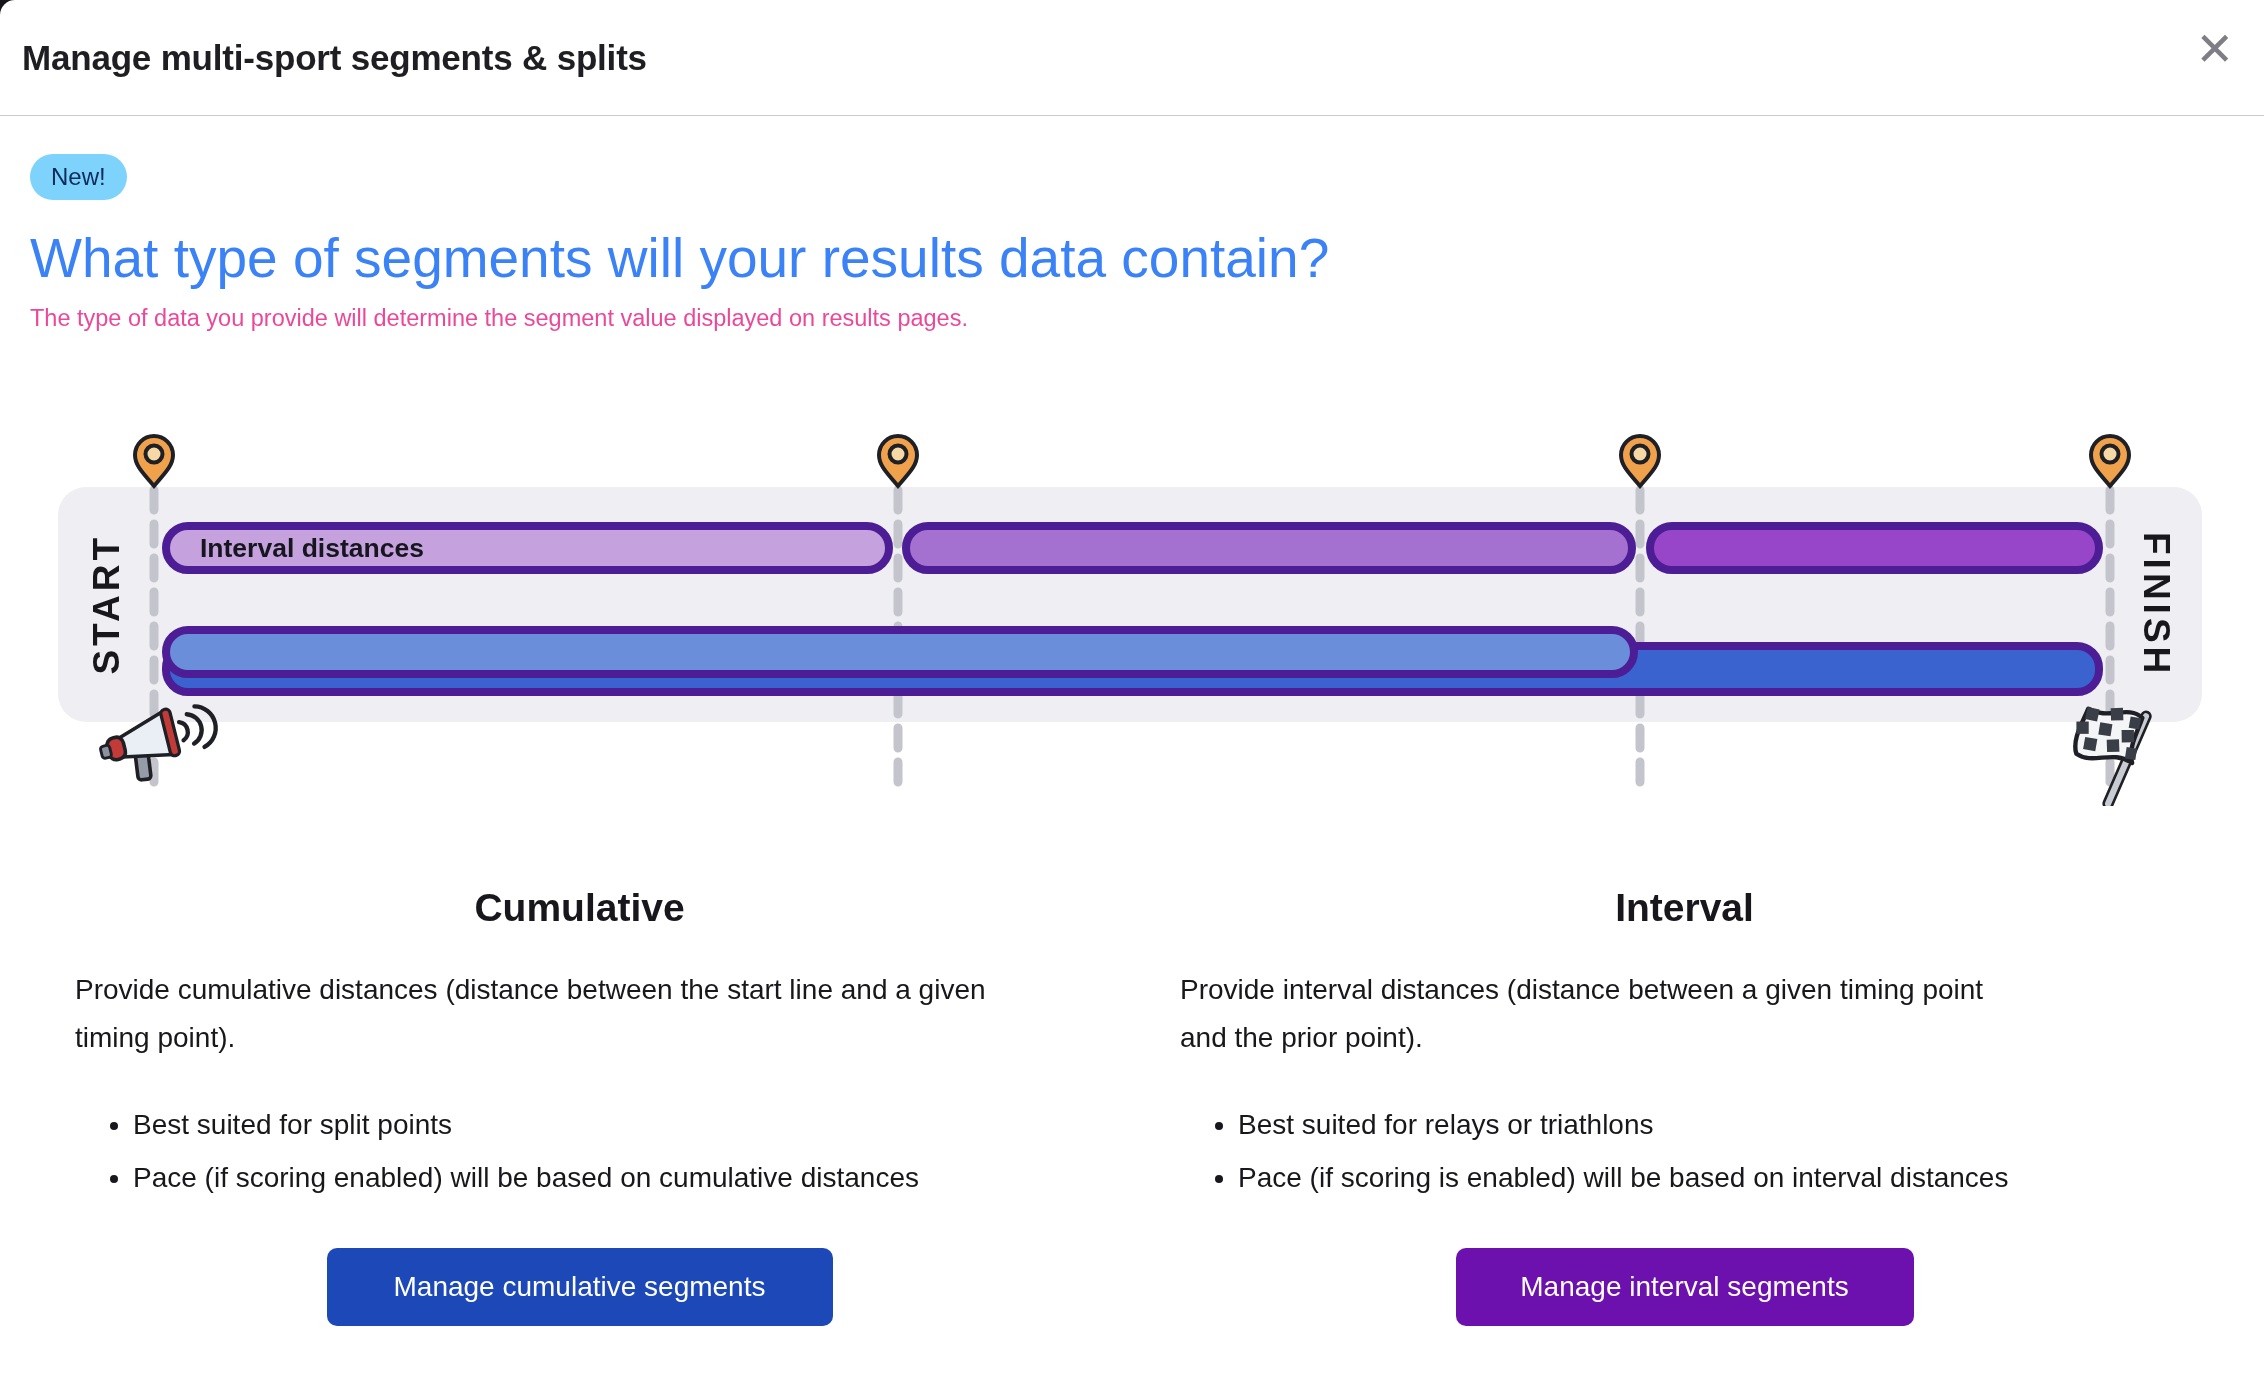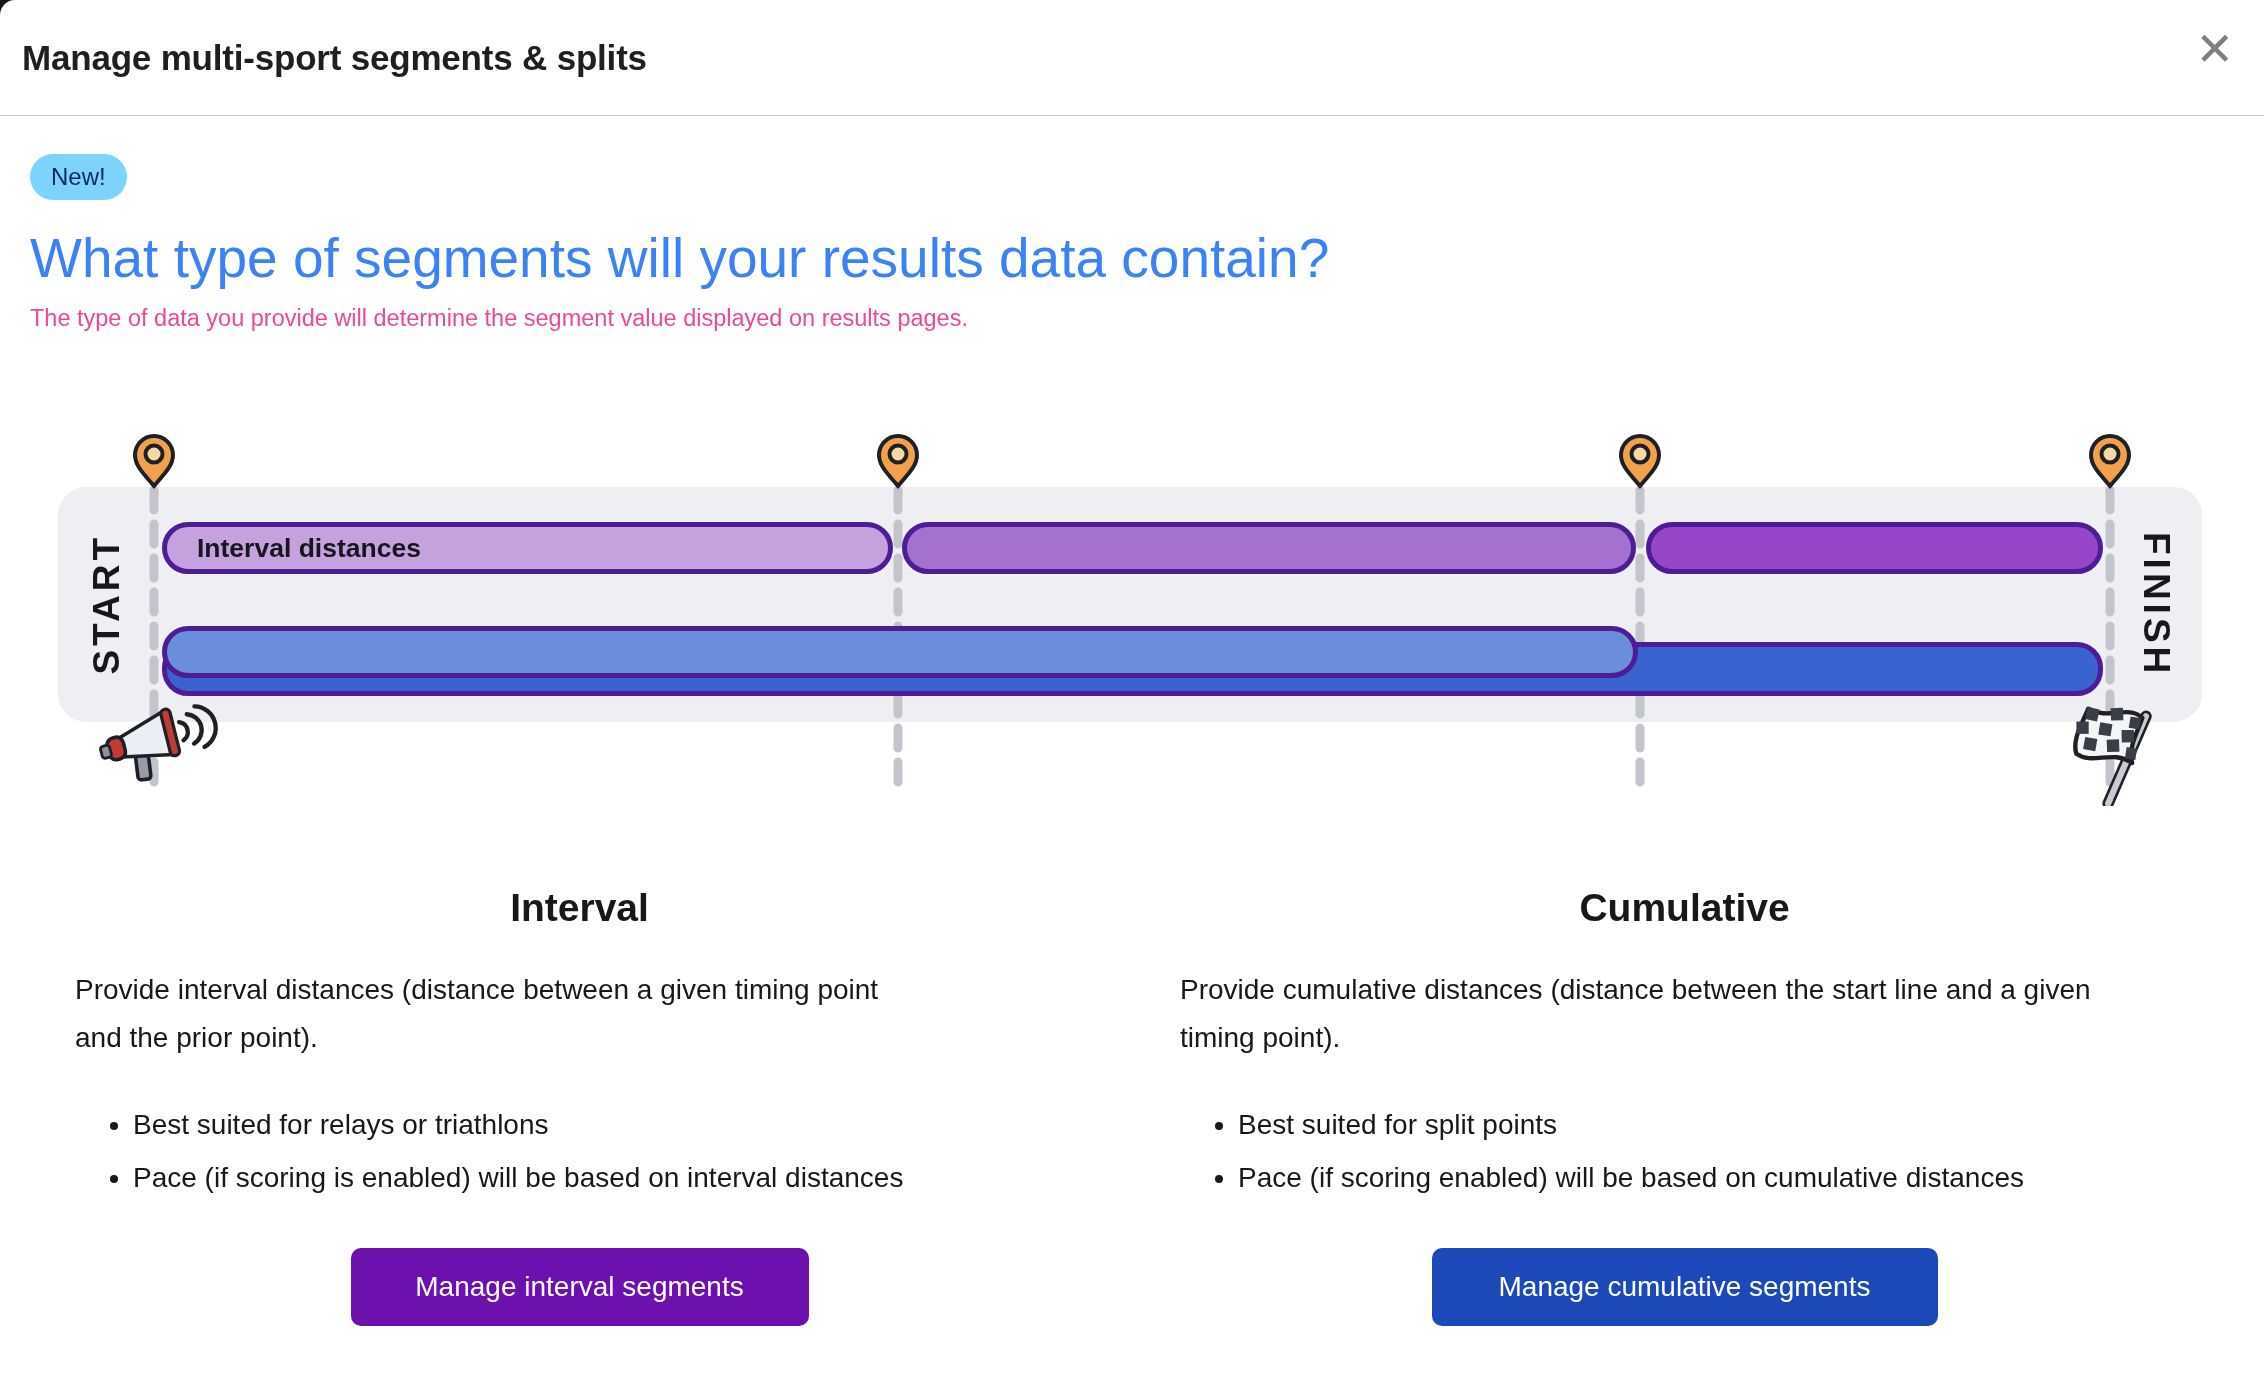--- a/index.html
+++ b/index.html
@@ -44,21 +44,21 @@
   .diagram { position: relative; height: 382px; margin-top: 92px; }
   .track-bg {
     position: absolute; left: 28px; top: 63px;
     width: 2144px; height: 235px;
     background: #EFEFF3; border-radius: 28px;
   }
   .diagram svg.deco { position: absolute; left: 0; top: 0; }
 
   .bar {
     position: absolute; height: 52px;
-    border: 5px solid #4c1d95; border-radius: 26px;
+    border: 8px solid #4c1d95; border-radius: 26px;
     display: flex; align-items: center;
     padding-left: 30px;
     font-size: 26.5px; font-weight: bold; color: #16161E;
     white-space: nowrap; overflow: hidden;
   }
   .bar-int   { top: 98px;  z-index: 5; }
   .bar-int-1 { left: 132px; width: 731px; }
   .bar-int-2 { left: 872px; width: 734px; }
   .bar-int-3 { left: 1616px; width: 457px; }
   .bar-cum-light  { top: 186px; left: 132px; width: 731px;  z-index: 5; }
@@ -179,34 +179,34 @@
     <div class="vlabel start">
       <span>START</span>
     </div>
     <div class="vlabel finish">
       <span>FINISH</span>
     </div>
   </div>
 
   <div class="columns">
 
+    <section class="col col-cumulative">
+      <h3>Cumulative</h3>
+      <p class="desc">Provide cumulative distances (distance between the start line and a given timing point).</p>
+      <ul>
+        <li>Best suited for split points</li>
+        <li>Pace (if scoring enabled) will be based on cumulative distances</li>
+      </ul>
+      <button class="btn btn-cumulative" style="background-color: rgb(29, 73, 184);">Manage cumulative segments</button>
+    </section>
+
     <section class="col col-interval">
       <h3>Interval</h3>
       <p class="desc">Provide interval distances (distance between a given timing point and the prior point).</p>
       <ul>
         <li>Best suited for relays or triathlons</li>
         <li>Pace (if scoring is enabled) will be based on interval distances</li>
       </ul>
       <button class="btn btn-interval" style="background-color: rgb(108, 16, 174);">Manage interval segments</button>
     </section>
 
-    <section class="col col-cumulative">
-      <h3>Cumulative</h3>
-      <p class="desc">Provide cumulative distances (distance between the start line and a given timing point).</p>
-      <ul>
-        <li>Best suited for split points</li>
-        <li>Pace (if scoring enabled) will be based on cumulative distances</li>
-      </ul>
-      <button class="btn btn-cumulative" style="background-color: rgb(29, 73, 184);">Manage cumulative segments</button>
-    </section>
-
   </div>
 </div>
 
 </body></html>

